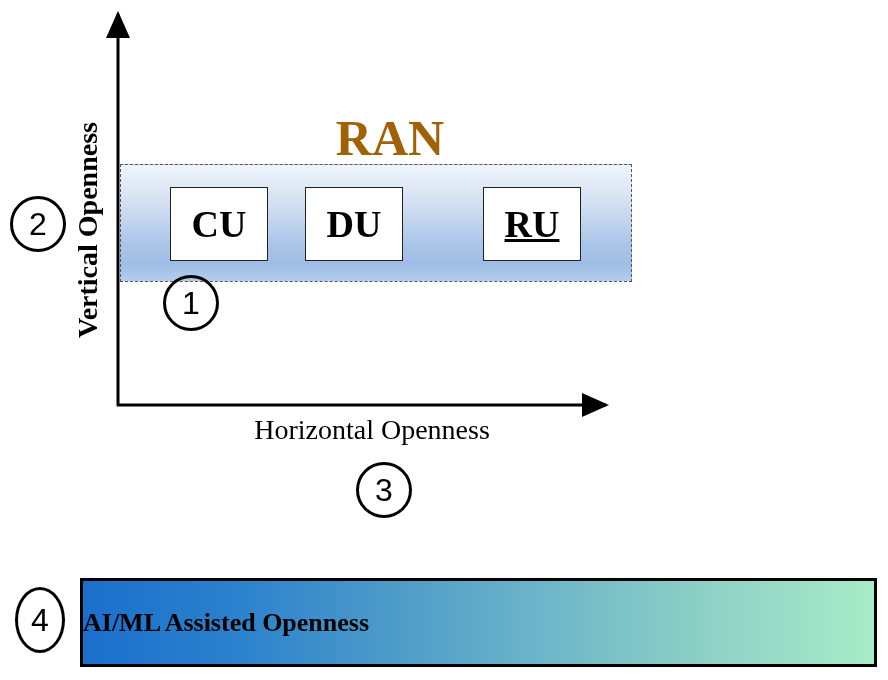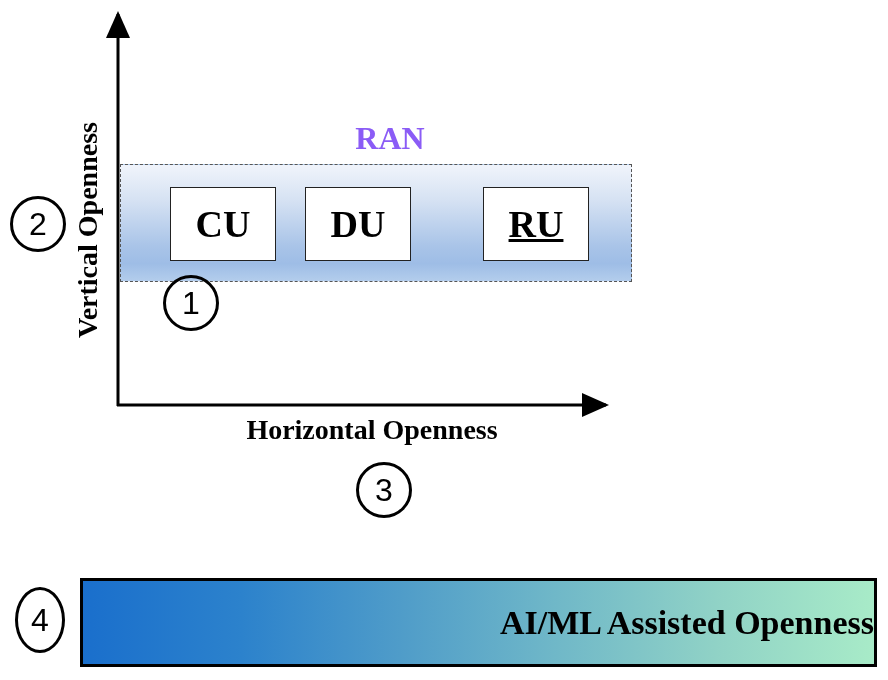--- a/index.html
+++ b/index.html
@@ -1,40 +1,40 @@
 <!DOCTYPE html>
 <html><head>
 <meta charset="utf-8">
 <style>
   html, body { margin: 0; padding: 0; background: #ffffff; }
   body { width: 888px; height: 680px; position: relative; overflow: hidden;
          font-family: "Liberation Serif", serif; }
   .abs { position: absolute; }
   svg.axes { position: absolute; left: 0; top: 0; }
   .ran-title { left: 300px; top: 116px; width: 180px; text-align: center;
-               font-weight: bold; font-size: 32px; color: #8b5cf6; line-height: 44px; }
+               font-weight: bold; font-size: 50px; color: #a16207; line-height: 44px; }
   .ran-box { left: 120px; top: 164px; width: 512px; height: 118px;
              border: 1.5px dashed #555; box-sizing: border-box;
              background: linear-gradient(to bottom, #f0f4fb 0%, #d6e2f3 30%, #a9c4e8 70%, #9ebde6 85%, #b3cdec 100%); }
-  .unit { top: 187px; width: 106px; height: 74px; background: #fff;
+  .unit { top: 187px; width: 98px; height: 74px; background: #fff;
           border: 1.5px solid #222; box-sizing: border-box;
           display: flex; align-items: center; justify-content: center;
           font-weight: bold; font-size: 38px; color: #000; }
   .v-label { left: 88px; top: 230px; transform: translate(-50%, -50%) rotate(-90deg);
              white-space: nowrap; font-weight: bold; font-size: 28px; color: #000; }
   .h-label { left: 222px; top: 414px; width: 300px; text-align: center;
-             font-weight: bold; font-size: 28px; color: #000; white-space: nowrap; }
+             font-weight: normal; font-size: 28px; color: #000; white-space: nowrap; }
   .marker { border: 3px solid #000; border-radius: 50%; box-sizing: border-box;
             display: flex; align-items: center; justify-content: center;
             font-family: "Liberation Sans", sans-serif; font-size: 32px; color: #000; background: #fff; }
   .ai-bar { left: 80px; top: 578px; width: 797px; height: 89px;
             border: 3px solid #000; box-sizing: border-box;
             background: linear-gradient(to right, #1a6fcc 0%, #2c82cc 20%, #4f9cc9 40%, #70b8c8 60%, #90d2c6 80%, #a8ebc8 100%);
-            display: flex; align-items: center; justify-content: flex-end;
-            font-weight: bold; font-size: 34px; color: #000; }
+            display: flex; align-items: center; justify-content: flex-start;
+            font-weight: bold; font-size: 26px; color: #000; }
 </style>
 </head>
 <body>
 
 <svg class="axes" width="888" height="680">
   <defs>
     <marker id="arrow" markerWidth="10" markerHeight="10" refX="8" refY="5" orient="auto">
       <path d="M0,1 L9,5 L0,9 Z" fill="#000"></path>
     </marker>
   </defs>

